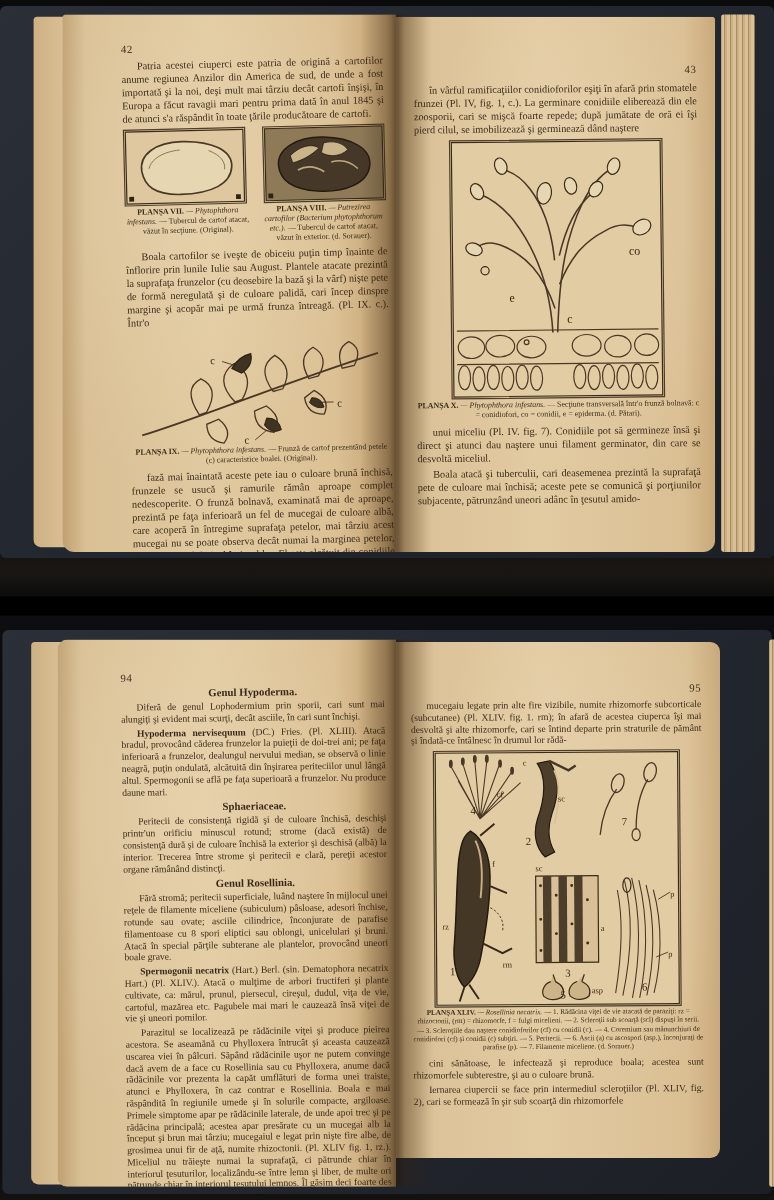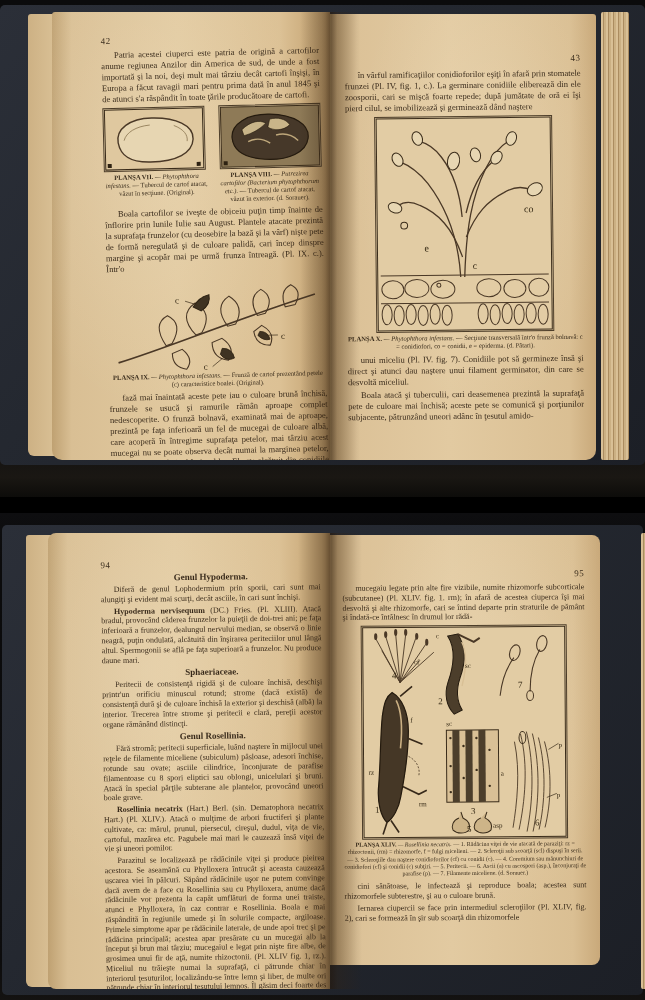--- a/index.html
+++ b/index.html
@@ -188,21 +188,21 @@
   <div class="page page-left" style="left:48px;top:20px;width:282px;height:456px;border-radius:8px 0 0 8px;">
     <div class="content" style="padding:26px 10px 0 52px;transform:rotate(-0.8deg);transform-origin:50% 0;">
       <div class="pgnum">94</div>
       <div class="heading">Genul Hypoderma.</div>
       <p class="body">Diferă de genul Lophodermium prin sporii, cari sunt mai alungiţi şi evident mai scurţi, decât asciile, în cari sunt închişi.</p>
       <p class="body"><span class="leadbold">Hypoderma nervisequum</span><span> (DC.) Fries. (Pl. XLIII). Atacă bradul, provocând căderea frunzelor la puieţii de doi-trei ani; pe faţa inferioară a frunzelor, dealungul nervului median, se observă o linie neagră, puţin ondulată, alcătuită din înşirarea periteciilor unul lângă altul. Spermogonii se află pe faţa superioară a frunzelor. Nu produce daune mari.</span></p>
       <div class="heading">Sphaeriaceae.</div>
       <p class="body">Peritecii de consistenţă rigidă şi de culoare închisă, deschişi printr'un orificiu minuscul rotund; strome (dacă există) de consistenţă dură şi de culoare închisă la exterior şi deschisă (albă) la interior. Trecerea între strome şi peritecii e clară, pereţii acestor organe rămânând distincţi.</p>
       <div class="heading">Genul Rosellinia.</div>
       <p class="body">Fără stromă; peritecii superficiale, luând naştere în mijlocul unei reţele de filamente miceliene (subiculum) pâsloase, adesori închise, rotunde sau ovate; asciile cilindrice, înconjurate de parafise filamentoase cu 8 spori eliptici sau oblongi, unicelulari şi bruni. Atacă în special părţile subterane ale plantelor, provocând uneori boale grave.</p>
-      <p class="body"><span class="leadbold">Rosellinia necatrix</span><span> (Hart.) Berl. (sin. Dematophora necatrix Hart.) (Pl. XLIV.). Atacă o mulţime de arbori fructiferi şi plante cultivate, ca: mărul, prunul, piersecul, cireşul, dudul, viţa de vie, cartoful, mazărea etc. Pagubele mai mari le cauzează însă viţei de vie şi uneori pomilor.</span></p>
+      <p class="body"><span class="leadbold">Spermogonii necatrix</span><span> (Hart.) Berl. (sin. Dematophora necatrix Hart.) (Pl. XLIV.). Atacă o mulţime de arbori fructiferi şi plante cultivate, ca: mărul, prunul, piersecul, cireşul, dudul, viţa de vie, cartoful, mazărea etc. Pagubele mai mari le cauzează însă viţei de vie şi uneori pomilor.</span></p>
       <p class="body">Parazitul se localizează pe rădăcinile viţei şi produce pieirea acestora. Se aseamănă cu Phylloxera întrucât şi aceasta cauzează uscarea viei în pâlcuri. Săpând rădăcinile uşor ne putem convinge dacă avem de a face cu Rosellinia sau cu Phylloxera, anume dacă rădăcinile vor prezenta la capăt umflături de forma unei traiste, atunci e Phylloxera, în caz contrar e Rosellinia. Boala e mai răspândită în regiunile umede şi în solurile compacte, argiloase. Primele simptome apar pe rădăcinile laterale, de unde apoi trec şi pe rădăcina principală; acestea apar presărate cu un mucegai alb la început şi brun mai târziu; mucegaiul e legat prin nişte fire albe, de grosimea unui fir de aţă, numite rhizoctonii. (Pl. XLIV fig. 1, rz.). Miceliul nu trăieşte numai la suprafaţă, ci pătrunde chiar în interiorul ţesuturilor, localizându-se între lemn şi liber, de multe ori pătrunde chiar în interiorul ţesutului lemnos. Îl găsim deci foarte des şi sub scoarţă, unde formează colonii</p>
     </div>
   </div>
 
   <div class="page page-right" style="left:330px;top:22px;width:270px;height:430px;border-radius:0 8px 8px 0;">
     <div class="content" style="padding:34px 16px 0 12px;transform:rotate(-0.4deg);transform-origin:50% 0;">
       <div class="pgnum" style="text-align:right;">95</div>
       <p class="body" style="margin-top:4px;">mucegaiu legate prin alte fire vizibile, numite rhizomorfe subcorticale (subcutanee) (Pl. XLIV. fig. 1. rm); în afară de acestea ciuperca îşi mai desvoltă şi alte rhizomorfe, cari se întind departe prin straturile de pământ şi îndată-ce întâlnesc în drumul lor rădă-</p>
 
       <svg class="figframe" width="204" height="212" viewBox="0 0 204 212" style="margin:3px auto 2px auto;">

